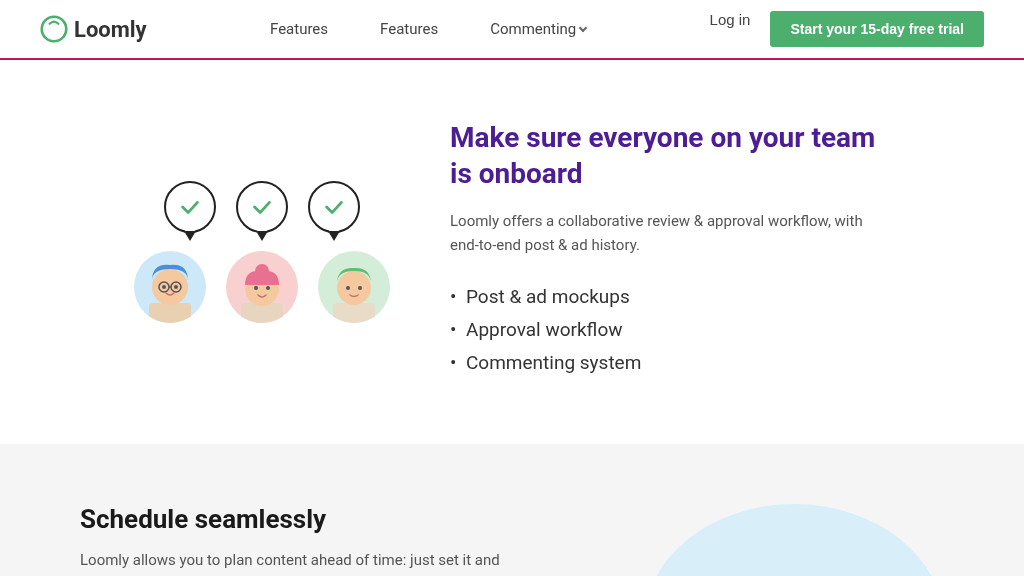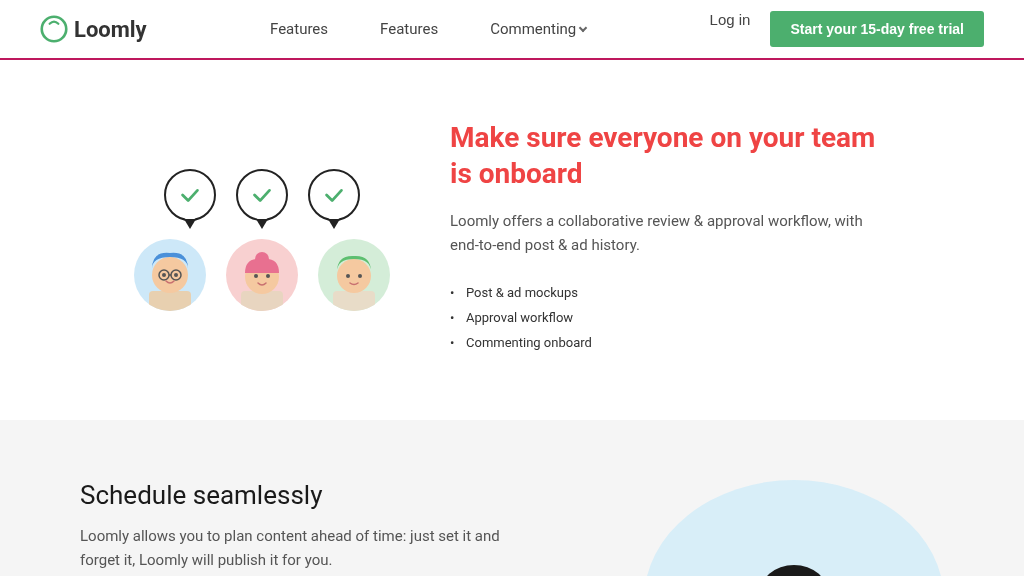--- a/index.html
+++ b/index.html
@@ -89,44 +89,44 @@
       width: 72px; height: 72px;
       border-radius: 50%;
       display: flex; align-items: center; justify-content: center;
       overflow: hidden;
       background: #d4edd8;
     }
     .avatar-circle.pink { background: #f8d0d0; }
     .avatar-circle.blue { background: #cde8f8; }
     .section-onboard-text { max-width: 440px; }
     .section-onboard-text h2 {
-      font-size: 28px; font-weight: 700; color: #ef4444; margin-bottom: 16px; line-height: 1.3;
+      font-size: 28px; font-weight: 700; color: #4c1d95; margin-bottom: 16px; line-height: 1.3;
     }
     .section-onboard-text p {
       color: #555; font-size: 15px; line-height: 1.6; margin-bottom: 28px;
     }
     .feature-list { list-style: none; padding: 0; }
     .feature-list li {
       position: relative; padding-left: 16px; margin-bottom: 10px;
-      font-size: 13px; color: #333;
+      font-size: 19px; color: #333;
     }
     .feature-list li::before {
       content: '•'; position: absolute; left: 0; color: #333;
     }
 
     
     .section-schedule {
       background: #f5f5f5;
       padding: 60px 80px;
       display: flex; gap: 40px; align-items: flex-start;
       position: relative; min-height: 200px;
     }
     .section-schedule-text { max-width: 460px; }
     .section-schedule-text h2 {
-      font-size: 26px; font-weight: 400; color: #1a1a1a; margin-bottom: 14px;
+      font-size: 26px; font-weight: 700; color: #1a1a1a; margin-bottom: 14px;
     }
     .section-schedule-text p {
       color: #555; font-size: 15px; line-height: 1.6; margin-bottom: 20px;
     }
 
     
     .schedule-illustration {
       flex: 1; display: flex; justify-content: flex-end; align-items: flex-end;
       position: relative; overflow: hidden;
     }
@@ -255,21 +255,21 @@
       </div>
     </div>
   </div>
 
   <div class="section-onboard-text">
     <h2>Make sure everyone on your team is onboard</h2>
     <p>Loomly offers a collaborative review &amp; approval workflow, with end-to-end post &amp; ad history.</p>
     <ul class="feature-list">
       <li>Post &amp; ad mockups</li>
       <li>Approval workflow</li>
-      <li>Commenting onboard</li>
+      <li>Commenting system</li>
     </ul>
   </div>
 </section>
 
 <section class="section-schedule">
   <div class="section-schedule-text">
     <h2>Schedule seamlessly</h2>
     <p>Loomly allows you to plan content ahead of time: just set it and forget it, Loomly will publish it for you.</p>
 
   </div>

